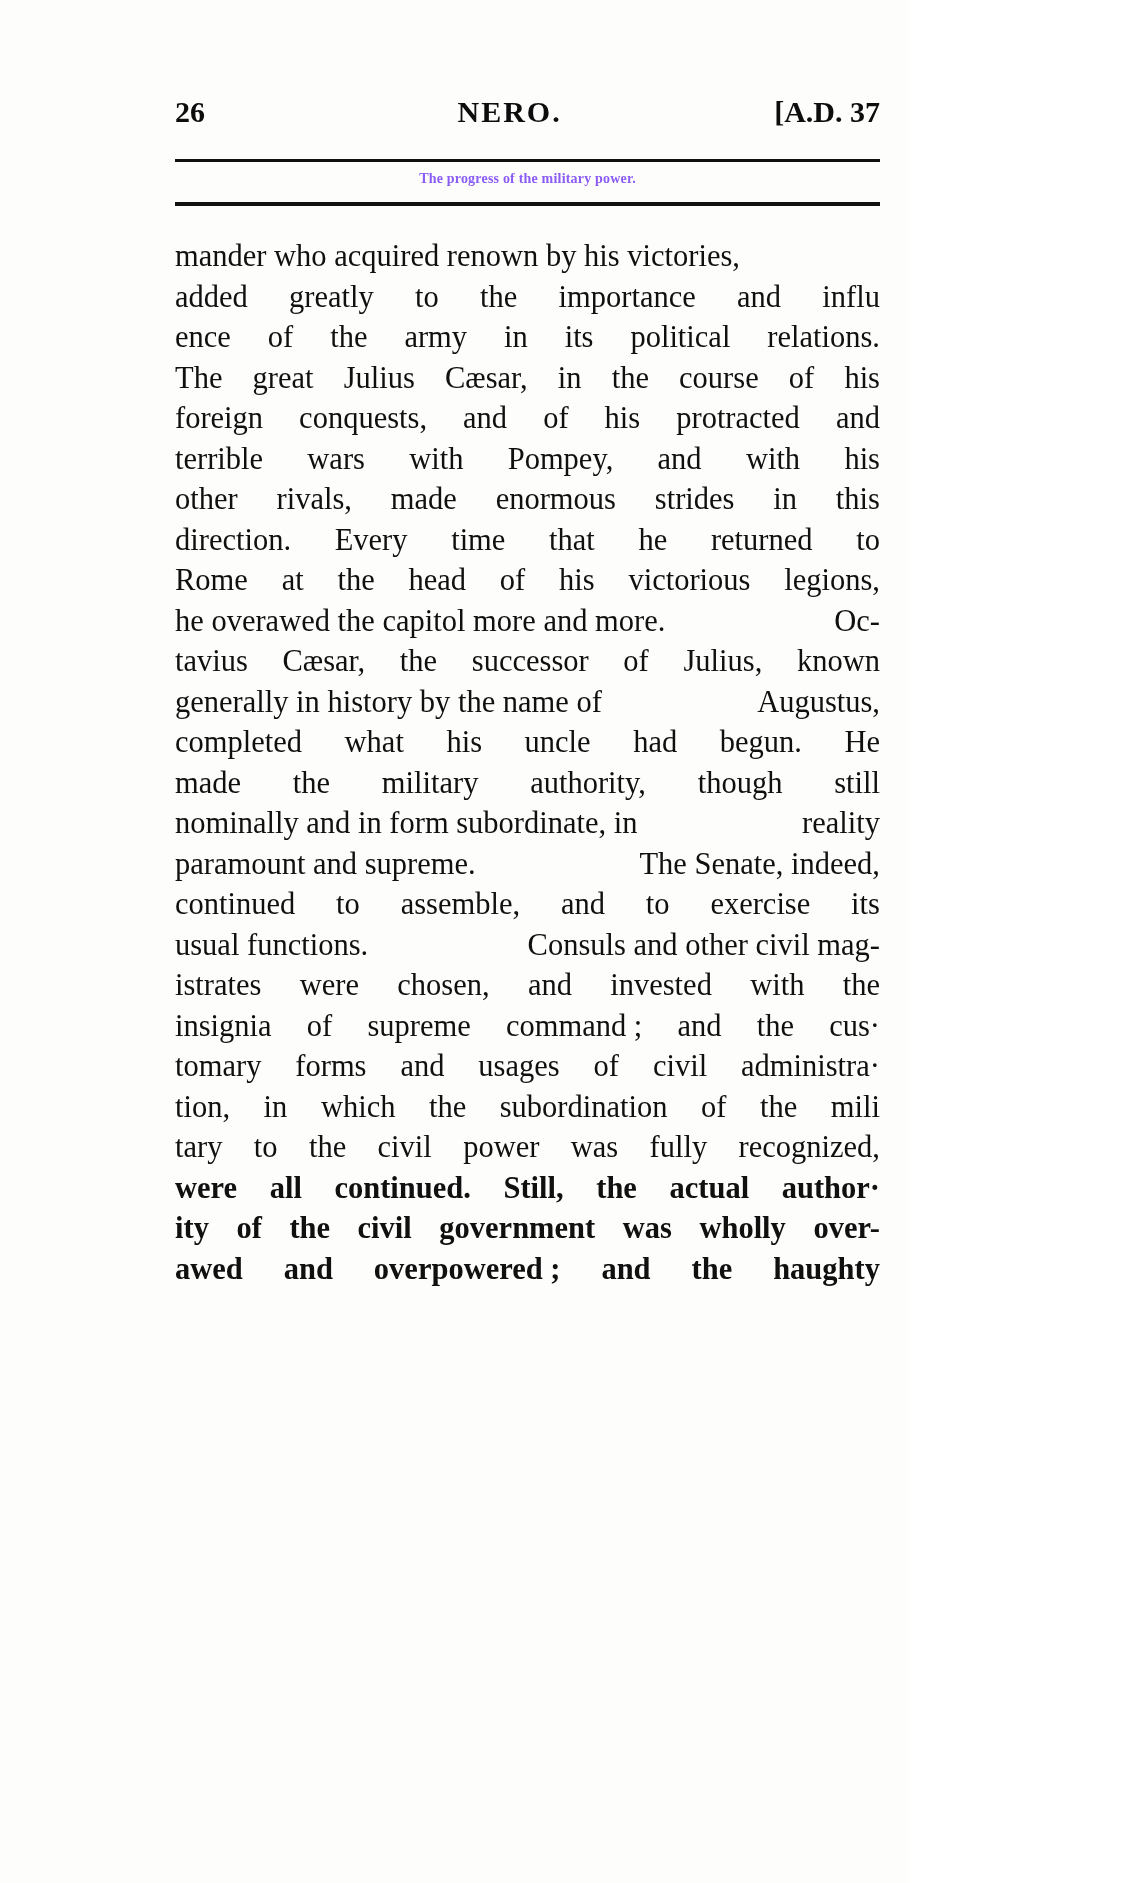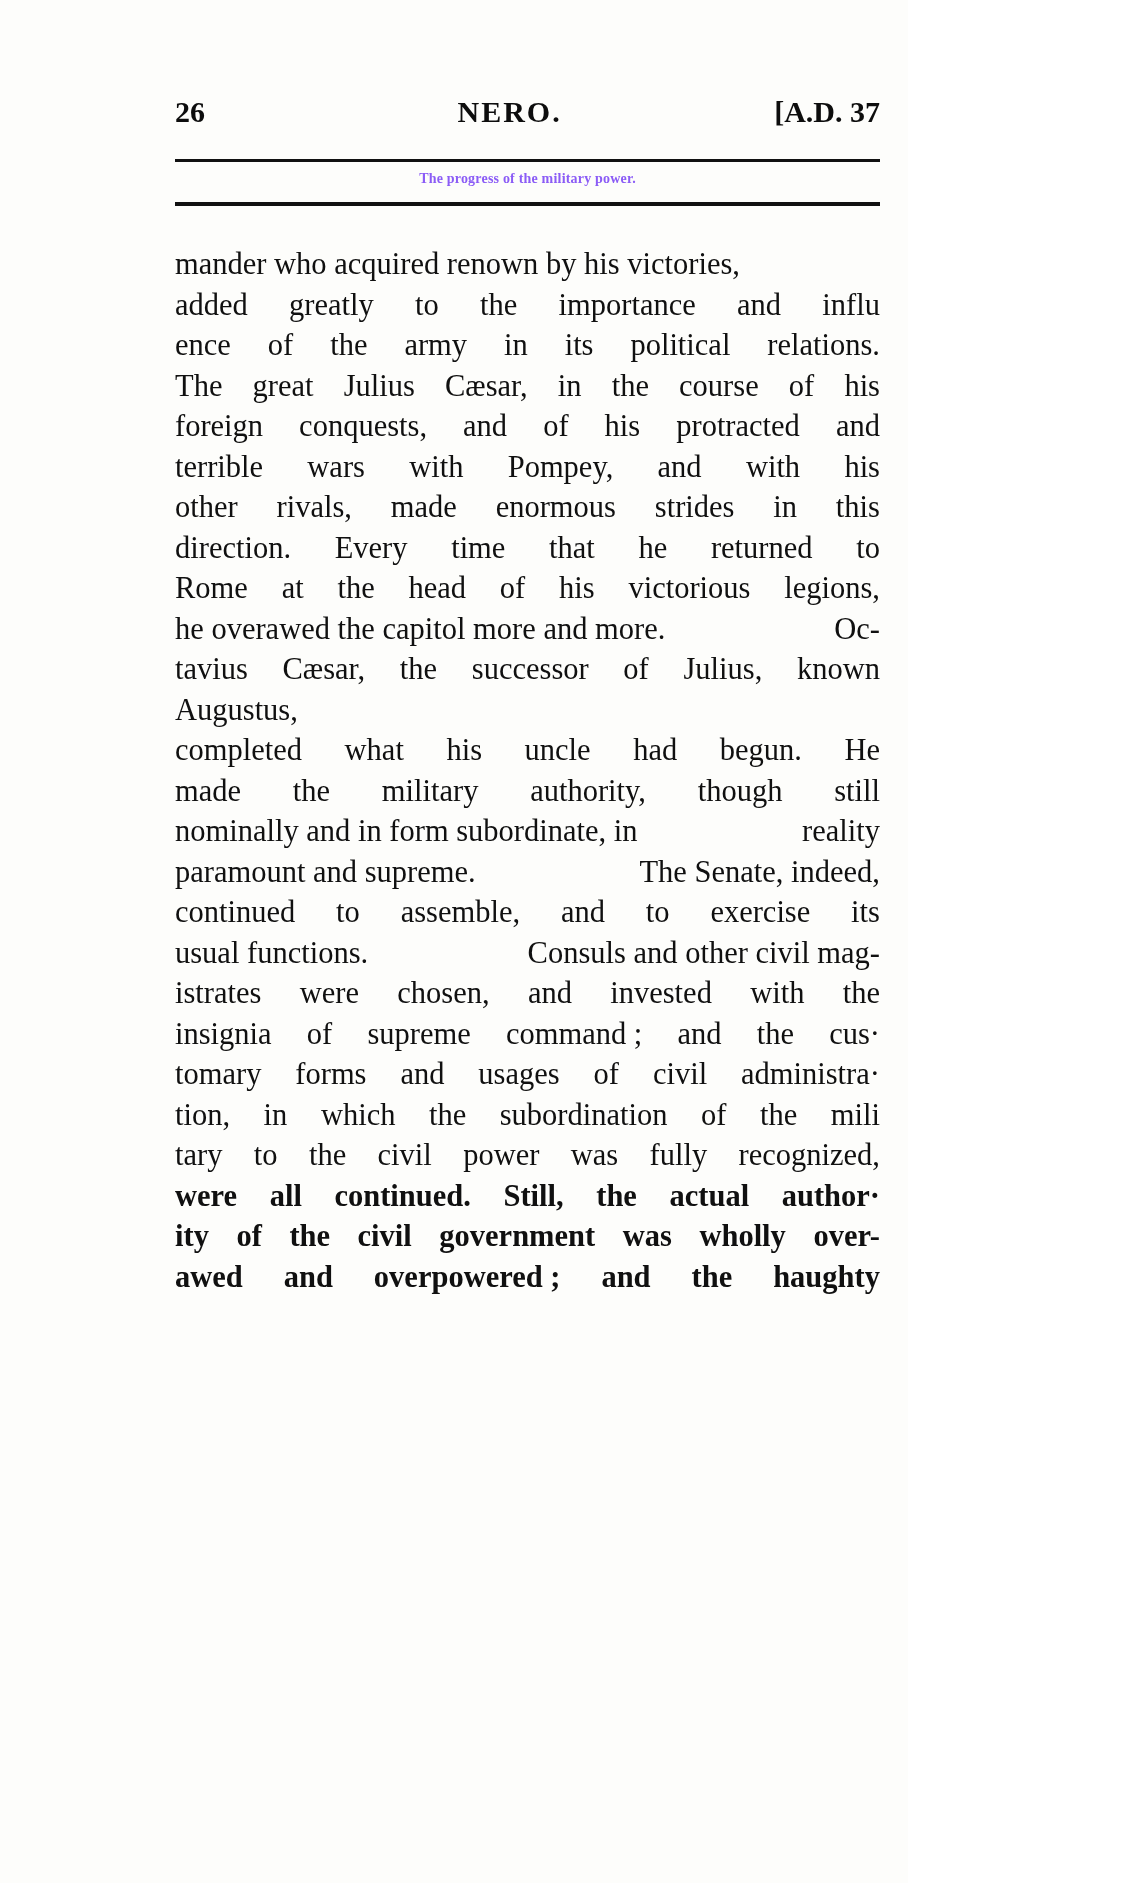--- a/index.html
+++ b/index.html
@@ -81,21 +81,21 @@
     font-family: "Liberation Serif", serif;
     font-weight: bold;
     font-size: 14px;
     letter-spacing: 0.2px;
     color: #8b5cf6;
     padding: 9px 0 3px 0;
   }
 
   
   .body-text {
-    margin-top: 38px;
+    margin-top: 30px;
     font-family: "Liberation Serif", serif;
     font-size: 30.5px;
     color: #101010;
   }
   .line {
     display: block;
     white-space: nowrap;
     height: 40.5px;
     line-height: 40.5px;
   }
@@ -218,20 +218,21 @@
         <div class="line justify">
           <span>tavius</span>
           <span>Cæsar,</span>
           <span>the</span>
           <span>successor</span>
           <span>of</span>
           <span>Julius,</span>
           <span>known</span>
         </div>
         <div class="line justify">
+          <span>generally in history by the name of</span>
           <span>Augustus,</span>
         </div>
         <div class="line justify">
           <span>completed</span>
           <span>what</span>
           <span>his</span>
           <span>uncle</span>
           <span>had</span>
           <span>begun.</span>
           <span>He</span>

